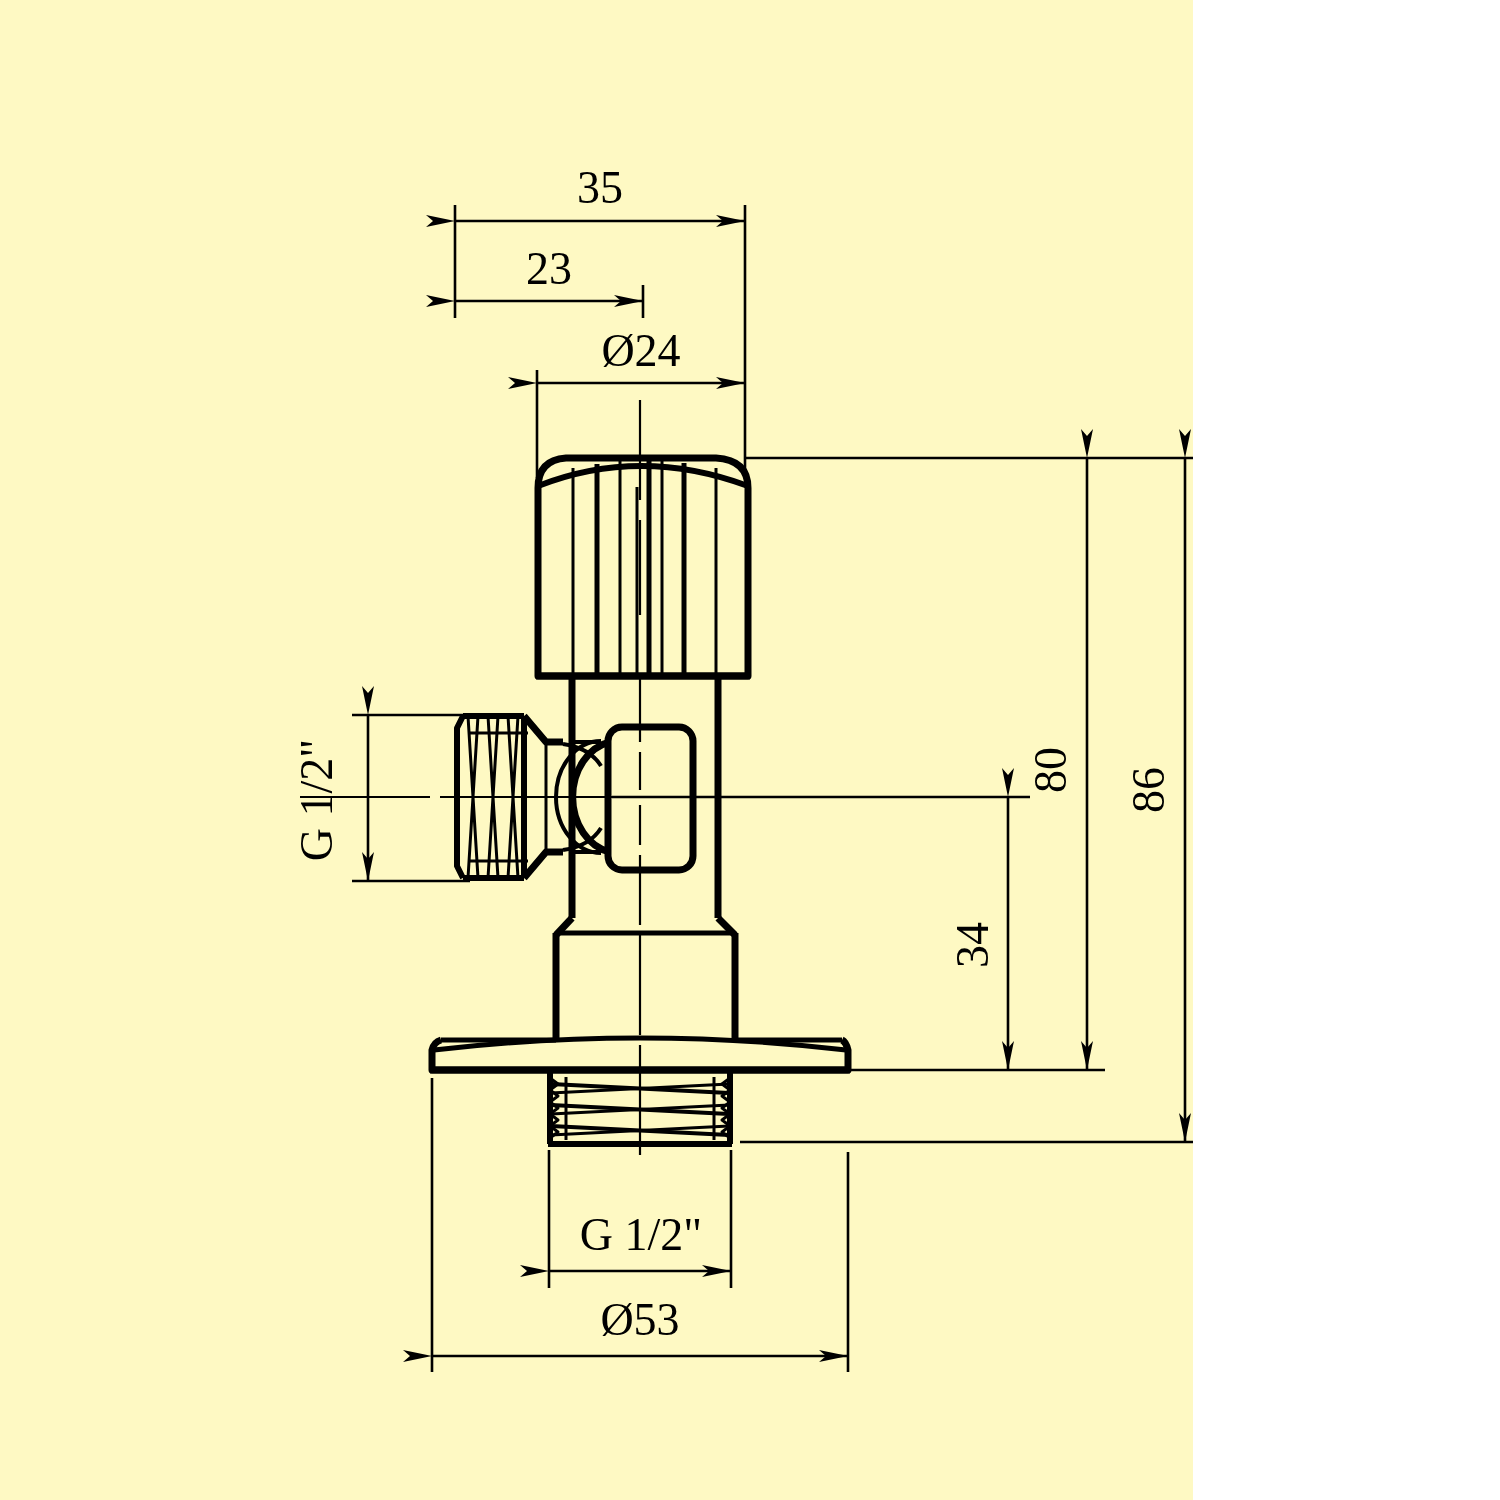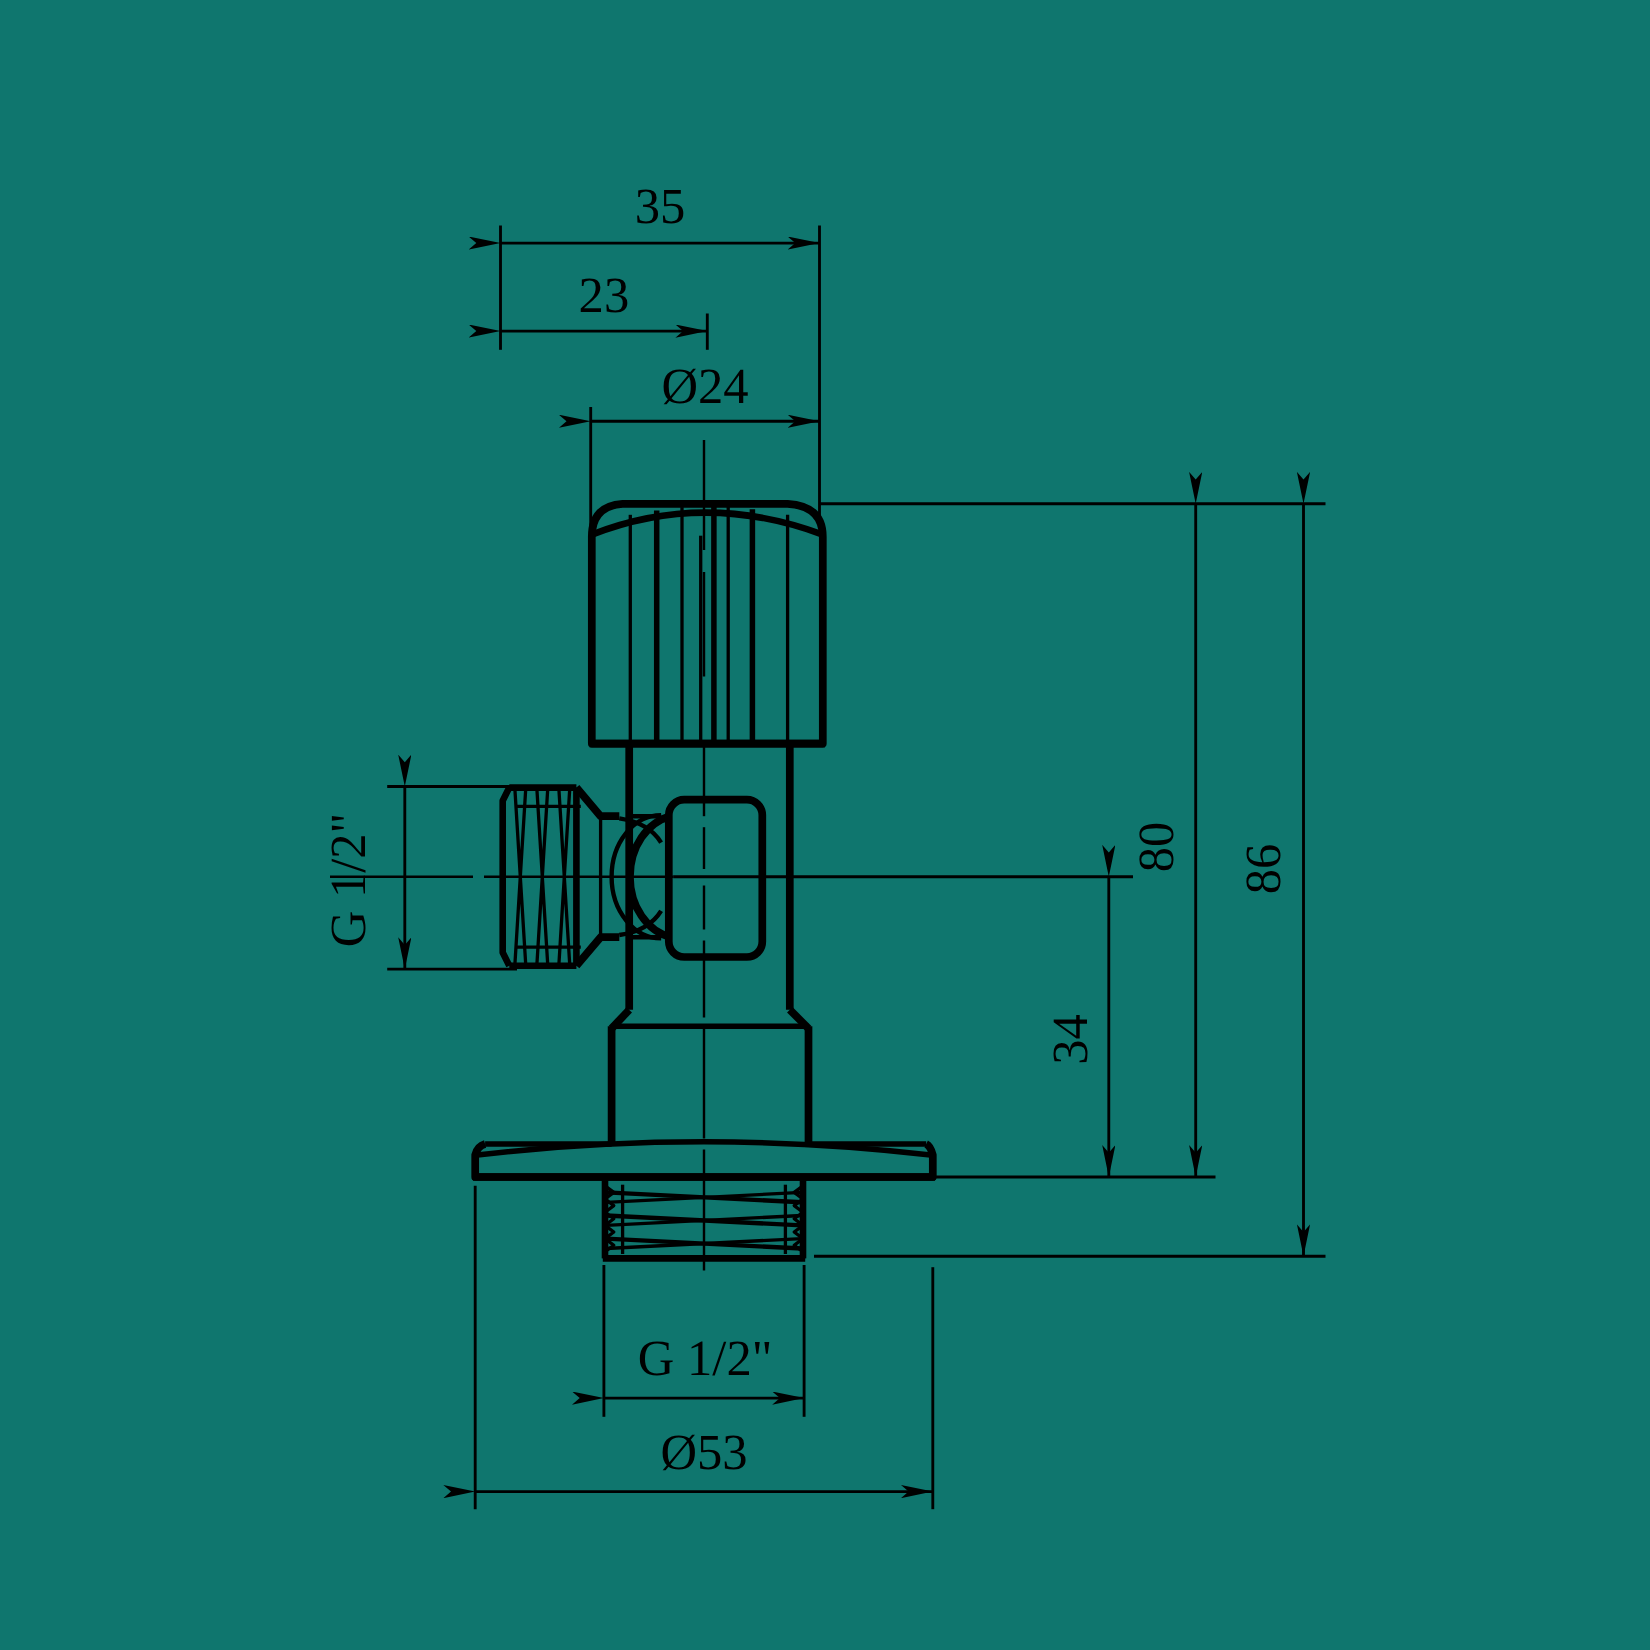--- a/index.html
+++ b/index.html
@@ -5,23 +5,23 @@
   html, body {
     margin: 0;
     padding: 0;
     background: #ffffff;
   }
   body {
     font-family: "Liberation Serif", serif;
   }
   #sheet {
     position: relative;
-    width: 1500px;
+    width: 1193px;
     height: 1500px;
-    background: #0f766e;
+    background: #fef9c3;
     overflow: hidden;
   }
   #sheet svg {
     position: absolute;
     left: 0;
     top: 0;
   }
   .dimtext {
     font-family: "Liberation Serif", serif;
     font-size: 46px;

